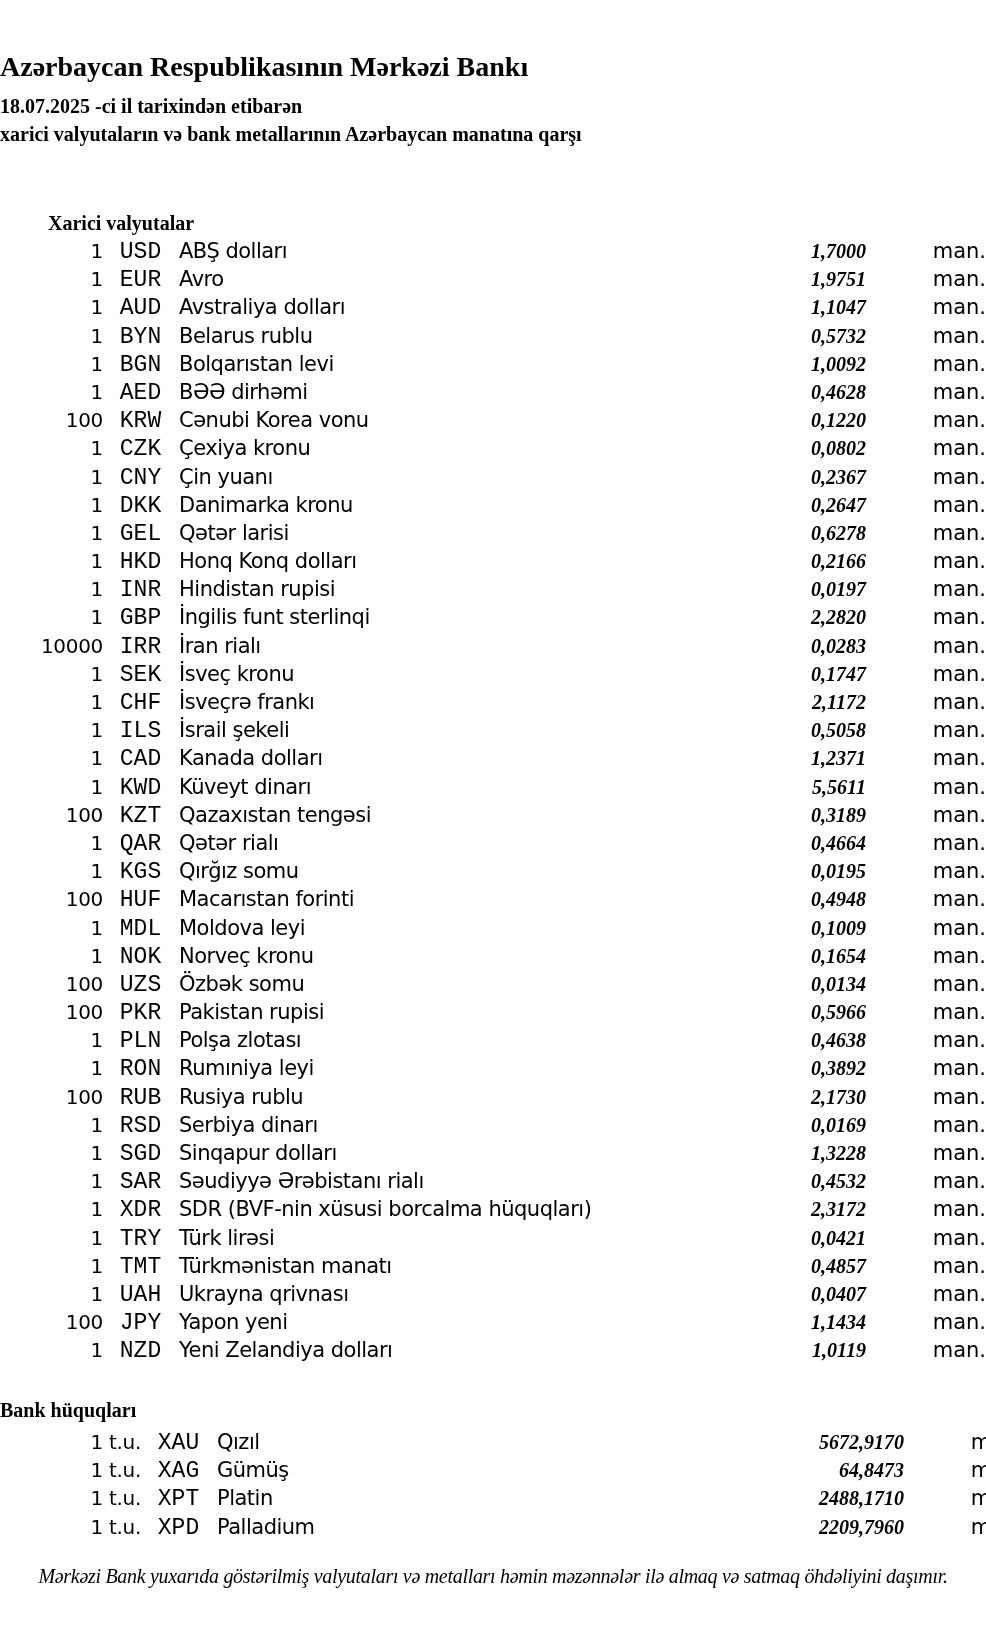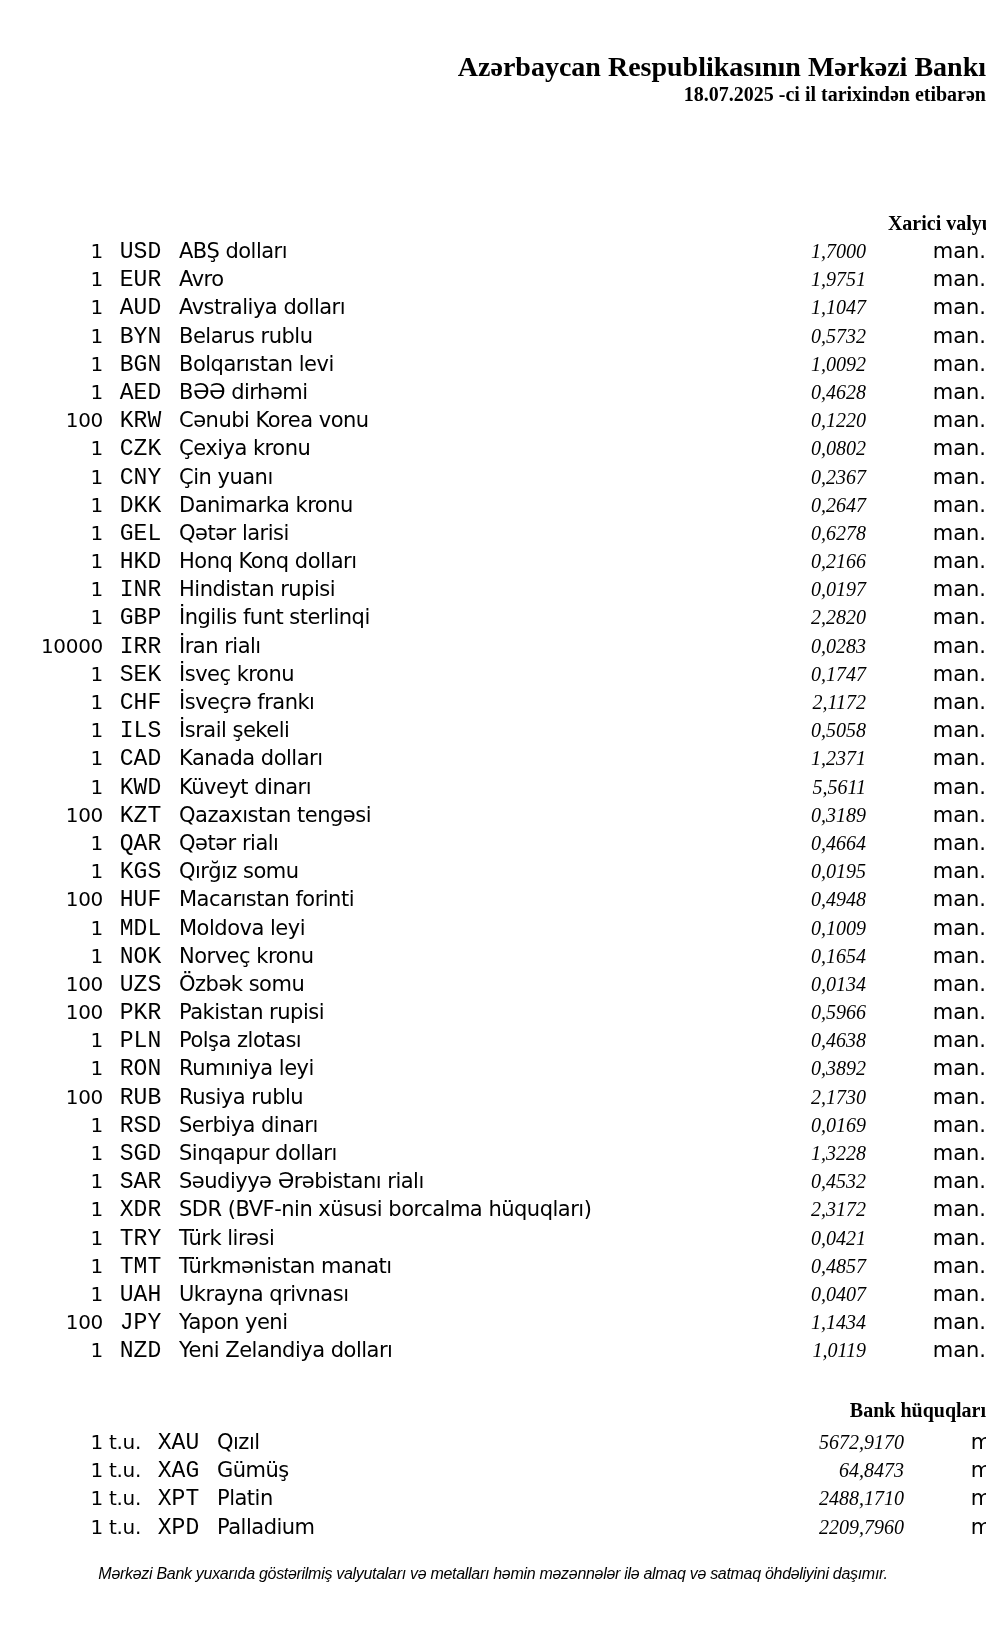--- a/index.html
+++ b/index.html
@@ -9,25 +9,25 @@
     height: 1632px;
     background: #ffffff;
     color: #000000;
     font-family: "DejaVu Sans", sans-serif;
     overflow: hidden;
   }
   .centered {
     position: absolute;
     left: 0;
     width: 100%;
-    text-align: right;
+    text-align: left;
     font-family: "Liberation Serif", serif;
   }
   .page-title   { top: 51px;  font-size: 28px; font-weight: bold; }
-  .date-line    { top: 83px;  font-size: 20px; font-weight: bold; }
+  .date-line    { top: 95px;  font-size: 20px; font-weight: bold; }
   .subtitle     { top: 123px; font-size: 20px; font-weight: bold; }
   .section-title{ font-size: 20px; font-weight: bold; }
   .fx-section-title     { top: 212px; margin-left: 48px; }
   .metals-section-title { top: 1399px; }
 
   .rate-table {
     position: absolute;
     left: 0;
     width: 986px;
   }
@@ -42,46 +42,47 @@
     line-height: 28.2px;
     white-space: nowrap;
   }
   .cell.qty  { text-align: right;  font-size: 20px; letter-spacing: -0.3px; }
   .cell.code { text-align: center; font-size: 23px; font-family: Liberation Mono, monospace; }
   .cell.name { text-align: left;   font-size: 21px; letter-spacing: -0.5px; padding-left: 1px; }
   .cell.rate {
     text-align: right;
     font-family: "Liberation Serif", serif;
     font-style: italic;
-    font-weight: normal;
+    font-weight: bold;
     font-size: 20px;
   }
   .cell.unit { text-align: right; font-size: 21px; padding-left: 13px; }
 
   .footer-note {
     position: absolute;
     top: 1565px;
     left: 0;
     width: 100%;
     text-align: center;
-    font-family: Liberation Sans, sans-serif;
+    font-family: Liberation Serif, serif;
     font-style: italic;
-    font-size: 16px;
+    font-size: 20px;
     letter-spacing: -0.3px;
   }
 </style>
 </head>
 <body>
 
 <div class="page">
 
   <div class="centered page-title">Azərbaycan Respublikasının Mərkəzi Bankı</div>
 
   <div class="centered date-line">18.07.2025 -ci il tarixindən etibarən</div>
 
+  <div class="centered subtitle">xarici valyutaların və bank metallarının Azərbaycan manatına qarşı</div>
 
   <div class="centered section-title fx-section-title">Xarici valyutalar</div>
 
   <div class="rate-table" id="fx-table">
       <div class="row">
         <span class="cell qty">1</span>
         <span class="cell code">USD</span>
         <span class="cell name">ABŞ dolları</span>
         <span class="cell rate">1,7000</span>
         <span class="cell unit">man.</span>

